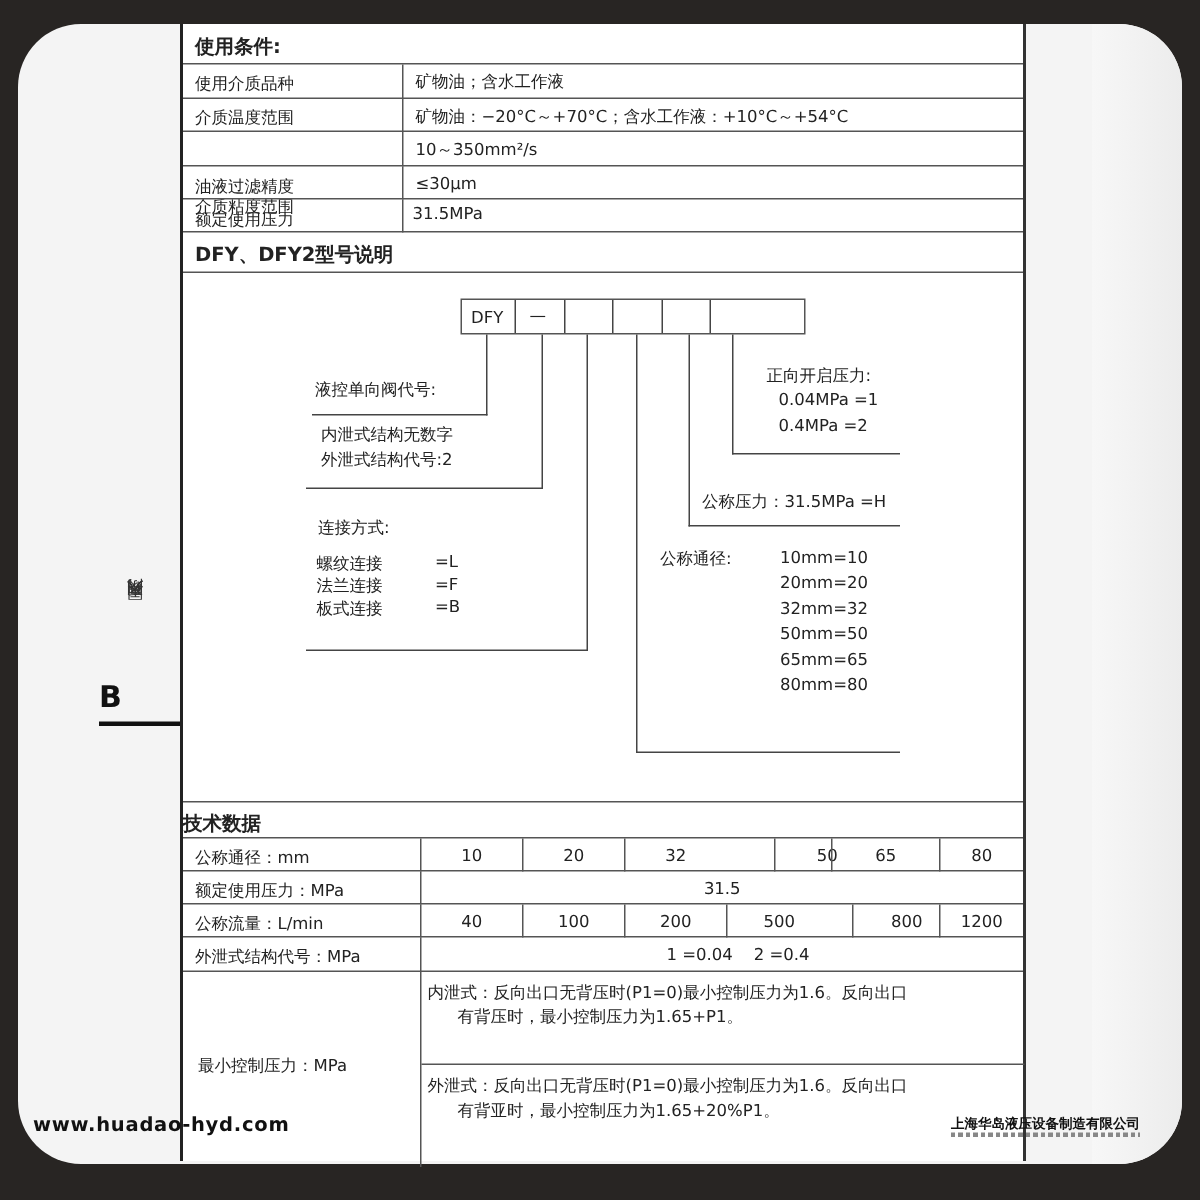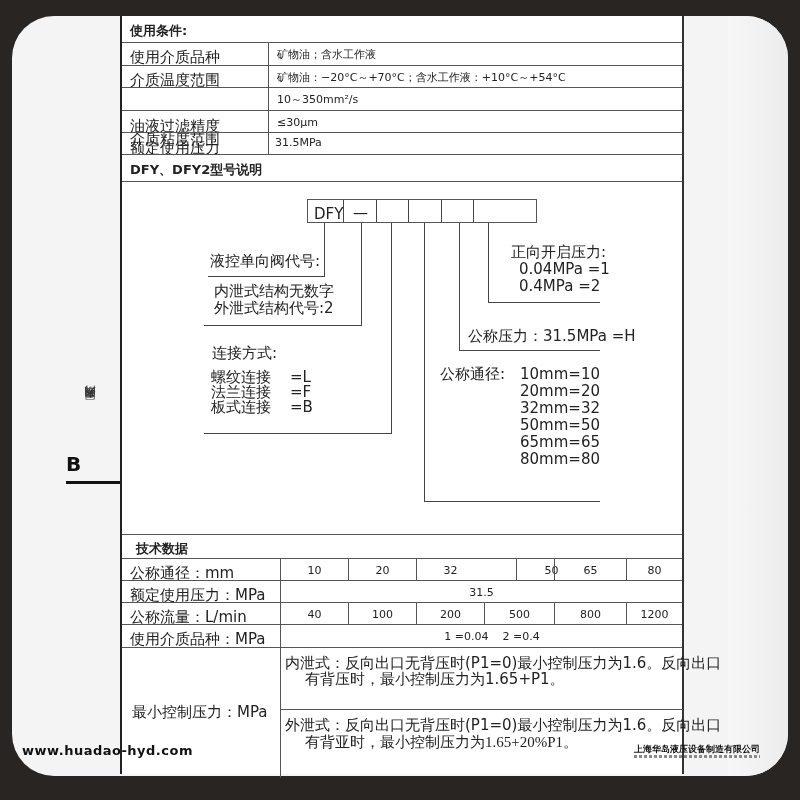--- a/index.html
+++ b/index.html
@@ -3,21 +3,21 @@
 <meta charset="utf-8">
 <style>
   html,body{margin:0;padding:0;}
   body{width:800px;height:800px;background:#282523;position:relative;overflow:hidden;font-family:"DejaVu Sans","Liberation Sans",sans-serif;color:#222;}
   .page{position:absolute;left:12px;top:16px;width:776px;height:760px;background:#f4f4f4;border-radius:42px;overflow:hidden;}
   .page .shade{position:absolute;right:0;top:0;width:60px;height:100%;background:linear-gradient(90deg,#f7f7f7,#ececec);}
   .sheet{position:absolute;left:108px;top:2px;width:560px;height:758px;background:#fff;border-left:2px solid #222;border-right:2px solid #333;}
   .abs{position:absolute;}
   .row{position:absolute;left:0;width:560px;border-top:1px solid #555;}
   .hdr{font-weight:bold;font-size:13px;}
-  .t{font-size:15px;white-space:nowrap;}
+  .t{font-size:11px;white-space:nowrap;}
   .cell{position:absolute;top:0;height:100%;display:flex;align-items:center;justify-content:center;font-size:11px;border-left:1px solid #555;box-sizing:border-box;}
   .vl{position:absolute;width:1px;background:#444;}
   .hl{position:absolute;height:1px;background:#444;}
   .side-b{position:absolute;left:66px;top:452px;font-weight:bold;font-size:20px;color:#111;font-family:"DejaVu Sans",sans-serif;}
   .side-txt{position:absolute;left:84px;top:404px;width:14px;font-size:11px;color:#333;writing-mode:vertical-rl;transform:rotate(180deg);letter-spacing:1px;}
   .side-rule{position:absolute;left:66px;top:481px;width:54px;height:3px;background:#111;}
   .url{position:absolute;left:22px;top:743px;font-weight:bold;font-size:13px;letter-spacing:0.5px;color:#111;font-family:"DejaVu Sans",sans-serif;}
   .company{position:absolute;left:634px;top:743px;font-weight:bold;font-size:9px;color:#111;}
   .company-sub{position:absolute;left:634px;top:755px;font-size:4px;color:#555;width:126px;height:3px;background:repeating-linear-gradient(90deg,#888 0 3px,transparent 3px 5px);}
 </style>
@@ -115,21 +115,21 @@
 
   <span class="abs t" style="left:318px;top:349px;">公称通径:</span>
   <span class="abs t" style="left:398px;top:349px;text-align:right;">10mm=10</span>
   <span class="abs t" style="left:398px;top:366px;">20mm=20</span>
   <span class="abs t" style="left:398px;top:383px;">32mm=32</span>
   <span class="abs t" style="left:398px;top:400px;">50mm=50</span>
   <span class="abs t" style="left:398px;top:417px;">65mm=65</span>
   <span class="abs t" style="left:398px;top:434px;">80mm=80</span>
 
   <div class="row" style="top:518px;height:24px;">
-    <span class="abs hdr" style="left:14px;top:5px;text-align:center;">技术数据</span>
+    <span class="abs hdr" style="left:0;top:5px;text-align:center;">技术数据</span>
   </div>
 
   <div class="row" style="top:542px;height:22px;">
     <span class="abs t" style="left:8px;top:5px;">公称通径：mm</span>
     <div class="cell" style="left:158px;width:68px;">10</div>
     <div class="cell" style="left:226px;width:68px;">20</div>
     <div class="cell" style="left:294px;width:68px;">32</div>
     <div class="cell" style="left:362px;width:70px;margin-left:32px;">50</div>
     <div class="cell" style="left:432px;width:72px;">65</div>
     <div class="cell" style="left:504px;width:56px;">80</div>
@@ -139,37 +139,37 @@
     <span class="abs t" style="left:8px;top:5px;">额定使用压力：MPa</span>
     <div class="cell" style="left:158px;width:402px;">31.5</div>
   </div>
 
   <div class="row" style="top:586px;height:22px;">
     <span class="abs t" style="left:8px;top:5px;">公称流量：L/min</span>
     <div class="cell" style="left:158px;width:68px;">40</div>
     <div class="cell" style="left:226px;width:68px;">100</div>
     <div class="cell" style="left:294px;width:68px;">200</div>
     <div class="cell" style="left:362px;width:70px;">500</div>
-    <div class="cell" style="left:432px;width:72px;">800</div>
+    <div class="cell" style="left:446px;width:72px;">800</div>
     <div class="cell" style="left:504px;width:56px;">1200</div>
   </div>
 
   <div class="row" style="top:608px;height:23px;">
-    <span class="abs t" style="left:8px;top:5px;">使用介质品种：MPa</span>
+    <span class="abs t" style="left:8px;top:5px;">外泄式结构代号：MPa</span>
     <div class="cell" style="left:158px;width:402px;white-space:pre;padding-left:21px;">1 =0.04    2 =0.4</div>
   </div>
 
   <div class="row" style="top:631px;height:130px;">
     <span class="abs t" style="left:10px;top:55px;">最小控制压力：MPa</span>
     <div class="cell" style="left:158px;width:402px;display:block;">
       <span class="abs t" style="left:4px;top:6px;">内泄式：反向出口无背压时(P1=0)最小控制压力为1.6。反向出口</span>
       <span class="abs t" style="left:24px;top:22px;">有背压时，最小控制压力为1.65+P1。</span>
       <div class="hl" style="left:0;top:61px;width:402px;background:#555;"></div>
       <span class="abs t" style="left:4px;top:68px;">外泄式：反向出口无背压时(P1=0)最小控制压力为1.6。反向出口</span>
-      <span class="abs t" style="left:24px;top:85px;font-family:Liberation Serif, serif;">有背亚时，最小控制压力为1.65+20%P1。</span>
+      <span class="abs t" style="left:24px;top:85px;">有背亚时，最小控制压力为1.65+20%P1。</span>
     </div>
   </div>
 </div>
 
 <div class="side-txt">国内系列阀</div>
 <div class="side-b">B</div>
 <div class="side-rule"></div>
 
 <div class="url">www.huadao-hyd.com</div>
 <div class="company">上海华岛液压设备制造有限公司</div>

